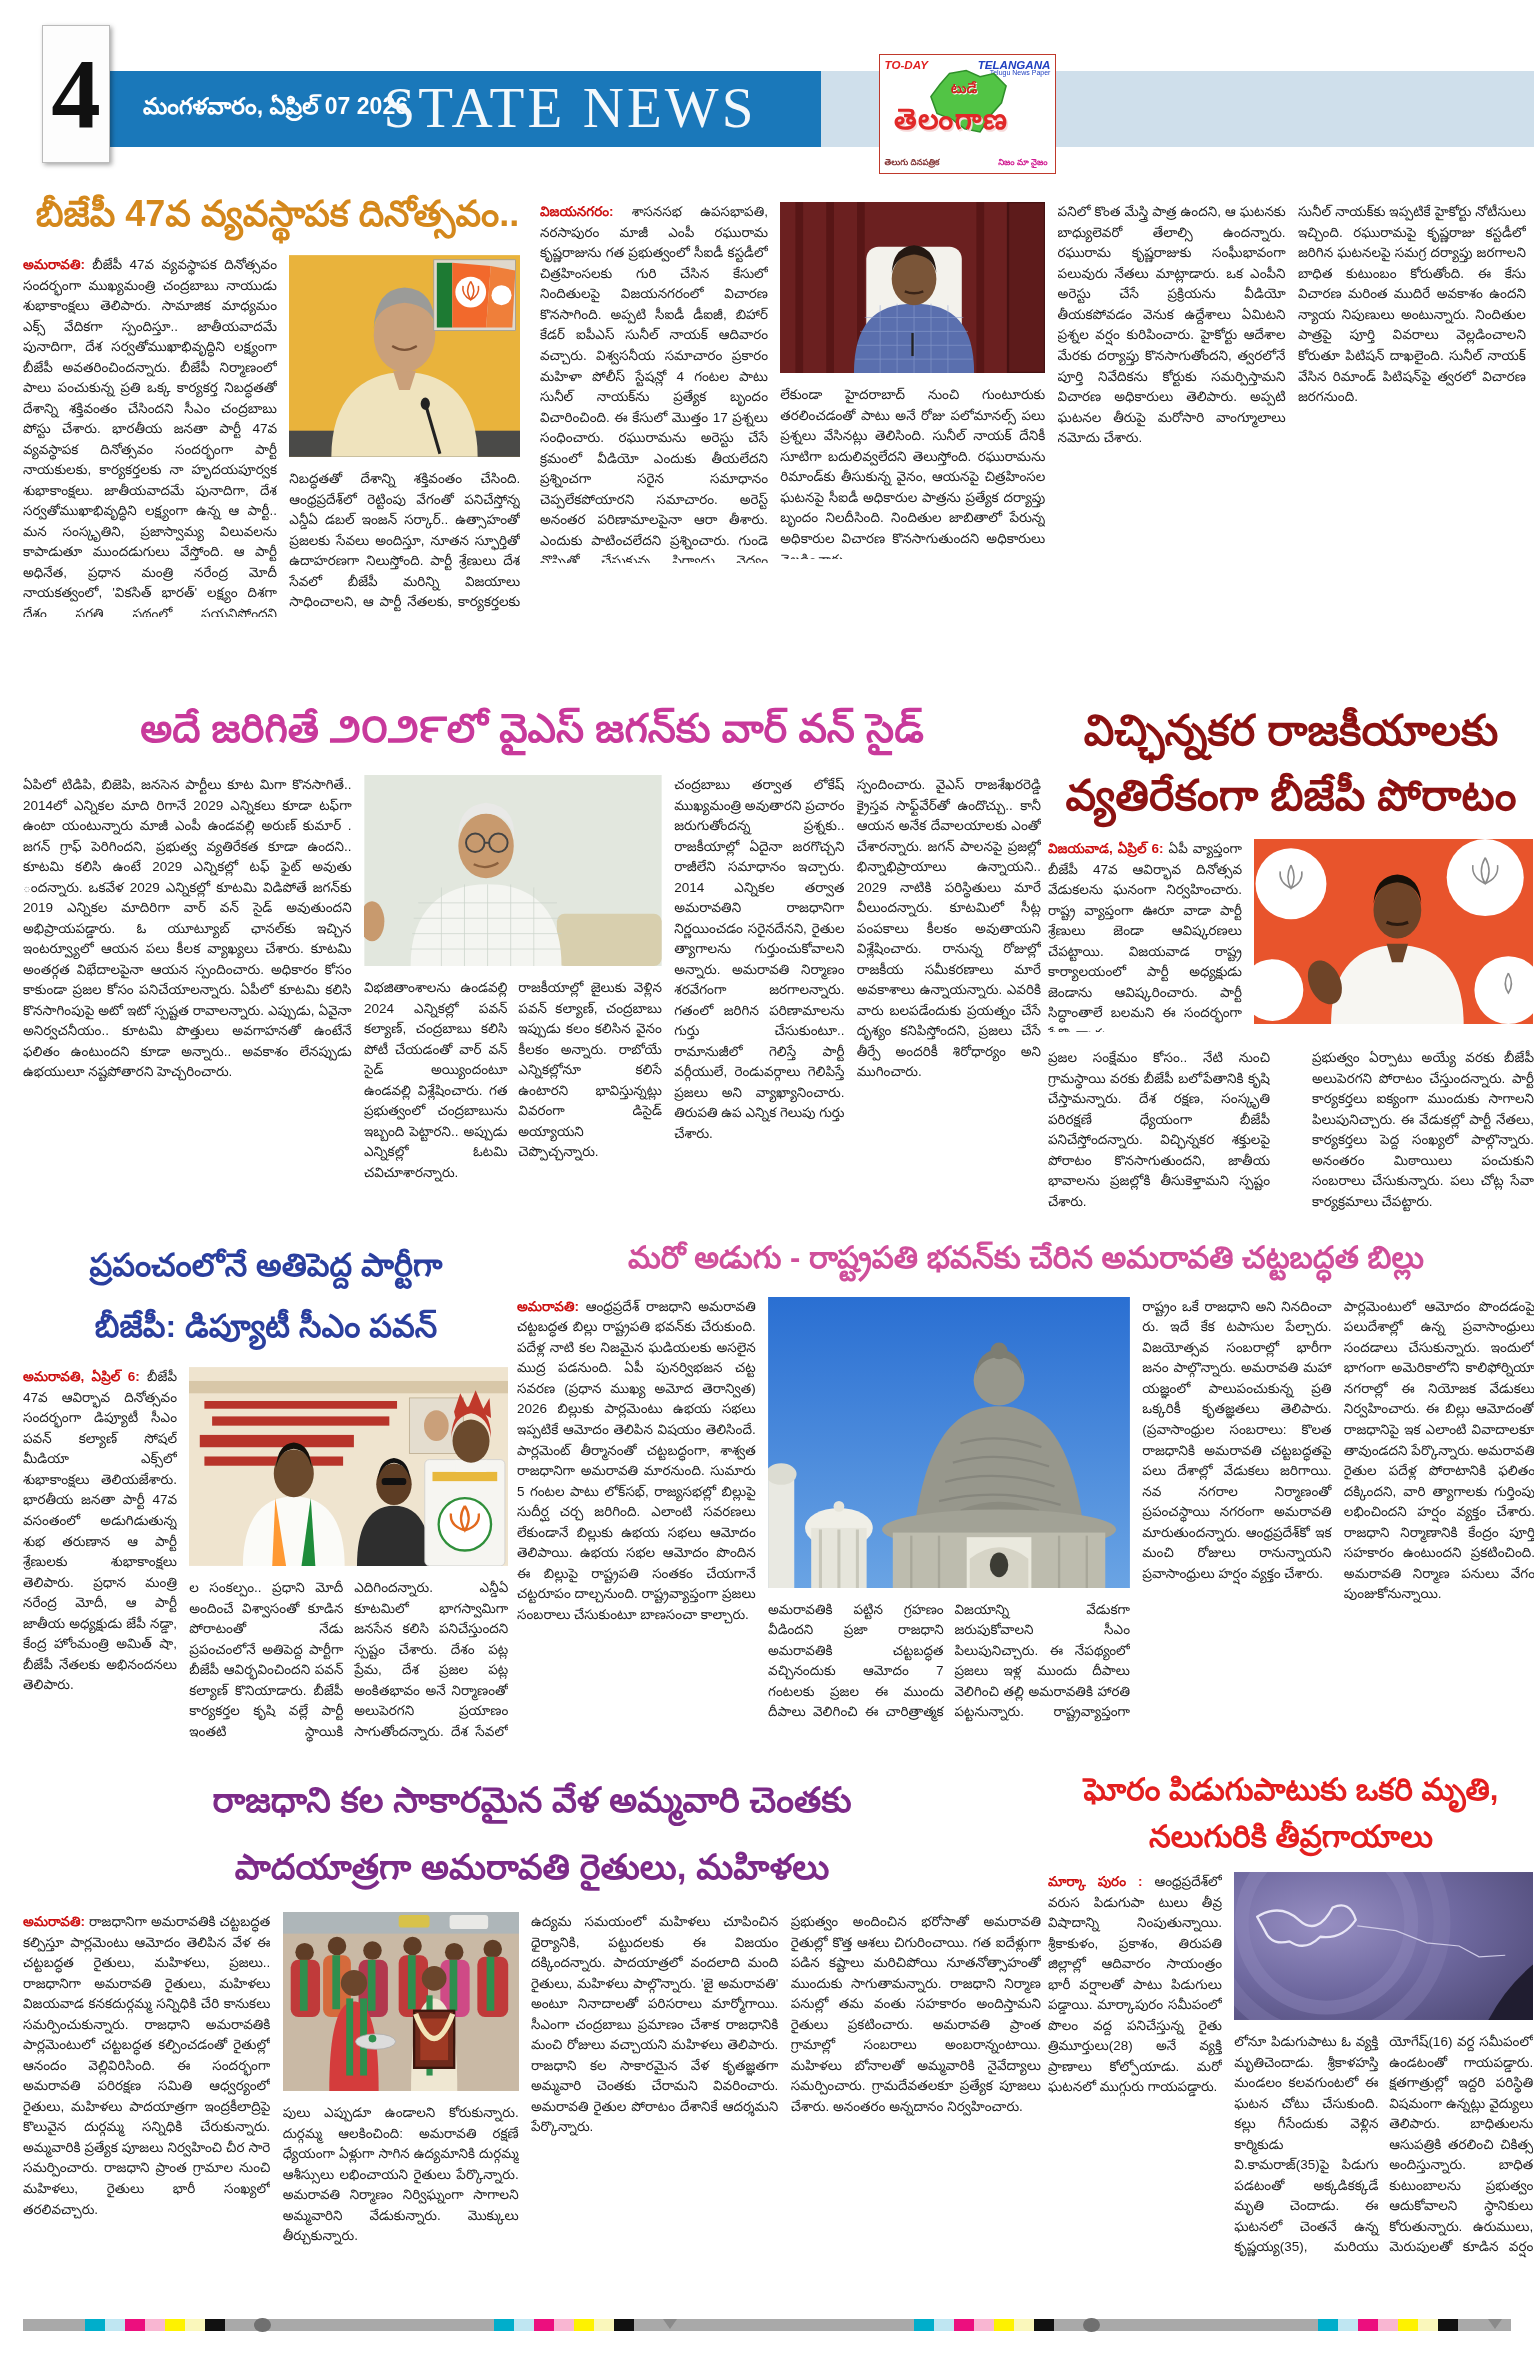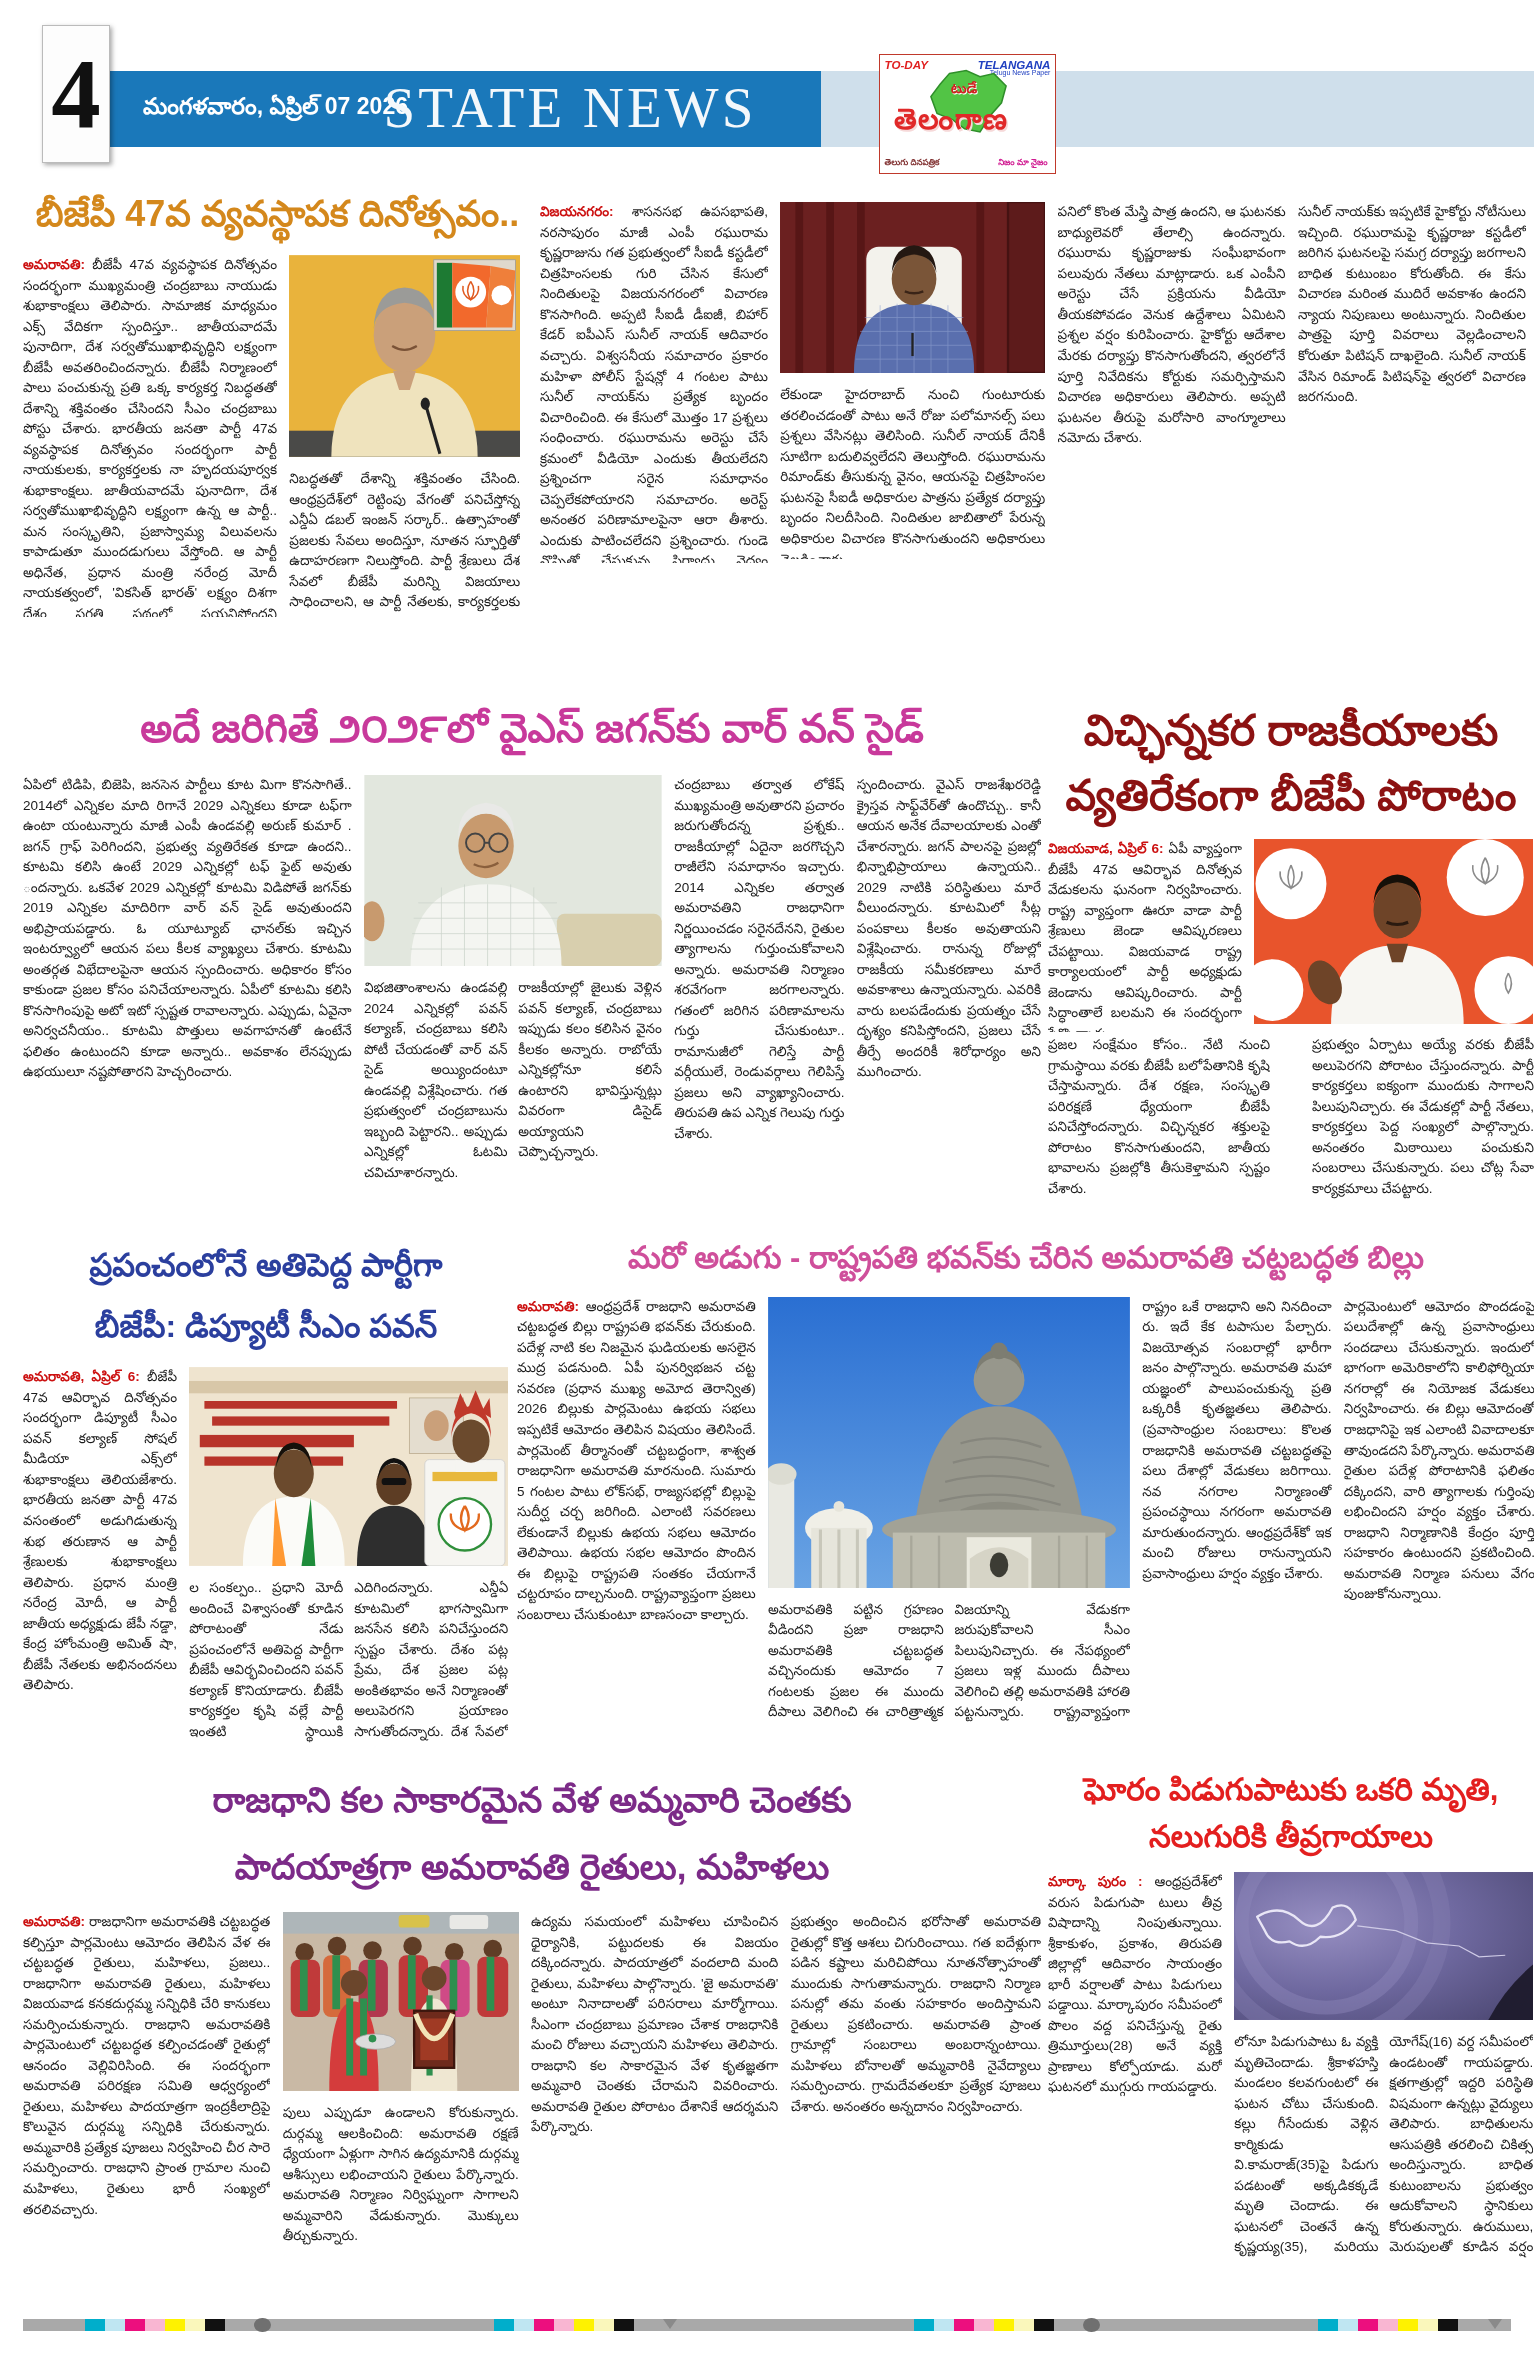--- a/index.html
+++ b/index.html
@@ -243,21 +243,21 @@
           <path d="M330,174 Q322,188 330,200 Q338,188 330,174"></path>
         </g>
         <path d="M100,240 C100,170 132,138 186,138 C240,138 272,170 272,240 Z" fill="#f7f6f2"></path>
         <path d="M172,136 L200,136 L193,160 L179,160 Z" fill="#6e4428"></path>
         <ellipse cx="186" cy="92" rx="31" ry="37" fill="#6e4428"></ellipse>
         <path d="M155,84 Q157,48 186,46 Q215,48 217,84 Q212,58 186,56 Q160,58 155,84 Z" fill="#151009"></path>
         <path d="M172,108 Q186,114 200,108" stroke="#2a1a10" stroke-width="4" fill="none"></path>
         <ellipse cx="92" cy="186" rx="20" ry="30" fill="#6e4428" transform="rotate(-25 92 186)"></ellipse>
       </svg>
     </div>
-    <div class="body-row" style="margin-top:3px;gap:42px;">
+    <div class="body-row" style="margin-top:16px;gap:42px;">
       <div class="col" style="width:234px;height:182px;">
         <span>ప్రజల సంక్షేమం కోసం.. నేటి నుంచి గ్రామస్థాయి వరకు బీజేపీ బలోపేతానికి కృషి చేస్తామన్నారు. దేశ రక్షణ, సంస్కృతి పరిరక్షణే ధ్యేయంగా బీజేపీ పనిచేస్తోందన్నారు. విచ్ఛిన్నకర శక్తులపై పోరాటం కొనసాగుతుందని, జాతీయ భావాలను ప్రజల్లోకి తీసుకెళ్తామని స్పష్టం చేశారు.</span>
       </div>
       <div class="col" style="width:234px;height:182px;">
         <span>ప్రభుత్వం ఏర్పాటు అయ్యే వరకు బీజేపీ అలుపెరగని పోరాటం చేస్తుందన్నారు. పార్టీ కార్యకర్తలు ఐక్యంగా ముందుకు సాగాలని పిలుపునిచ్చారు. ఈ వేడుకల్లో పార్టీ నేతలు, కార్యకర్తలు పెద్ద సంఖ్యలో పాల్గొన్నారు. అనంతరం మిఠాయిలు పంచుకుని సంబరాలు చేసుకున్నారు. పలు చోట్ల సేవా కార్యక్రమాలు చేపట్టారు.</span>
       </div>
     </div>
   </div>
 
   <div class="article" style="left:23px;top:1235px;width:486px;height:526px;">

